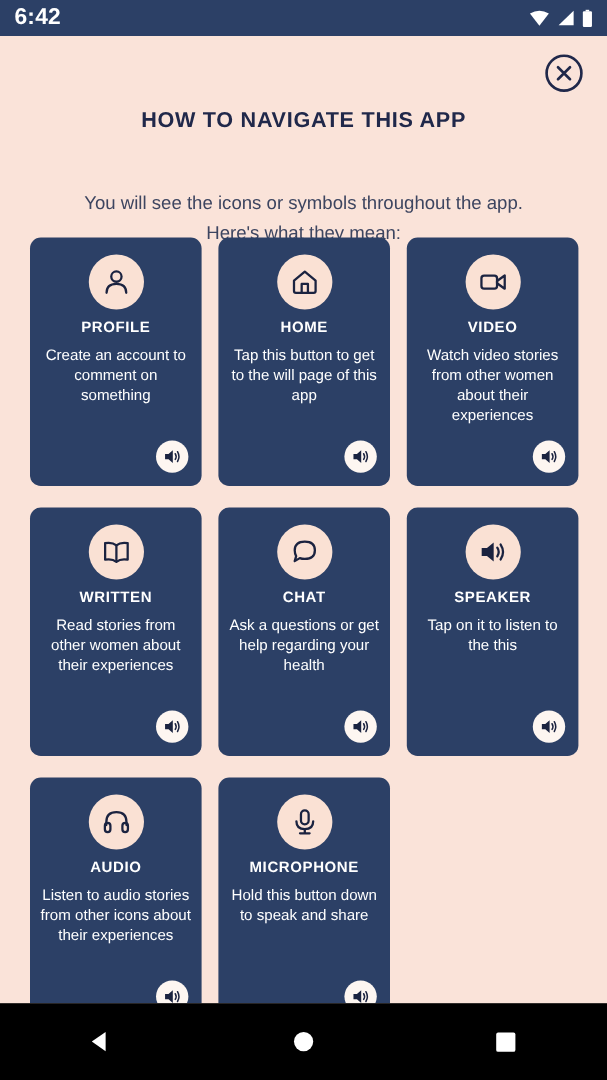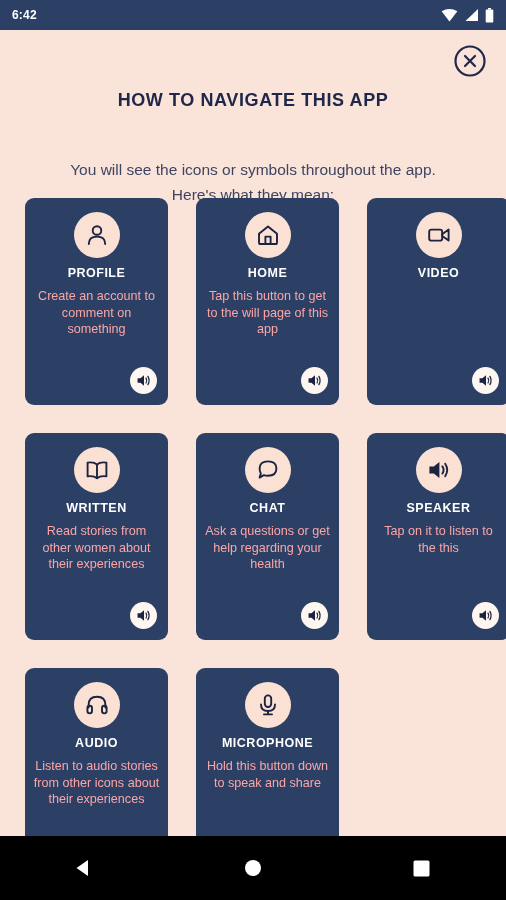--- a/index.html
+++ b/index.html
@@ -18,21 +18,21 @@
 
   
   #statusbar {
     position: absolute; top: 0; left: 0;
     width: 506px; height: 30px;
     background: #2c4066;
     display: flex; align-items: center;
     padding: 0 12px;
     color: #ffffff;
   }
-  #clock { font-size: 12px; font-weight: 700; letter-spacing: .2px; }
+  #clock { font-size: 19px; font-weight: 700; letter-spacing: .2px; }
   #status-icons { margin-left: auto; display: flex; align-items: center; gap: 6px; }
   .sicon { display: block; }
 
   
   #content {
     position: absolute; top: 30px; left: 0;
     width: 506px; height: 806px;
     background: #fae3d9;
     overflow: hidden;
   }
@@ -57,21 +57,20 @@
   }
 
   
   #card-grid {
     position: absolute; top: 168px; left: 25px;
     width: 456px;
     display: grid;
     grid-template-columns: repeat(3, 143px);
     column-gap: 14px;
     row-gap: 18px;
-    gap: 28px;
   }
   .card {
     position: relative;
     height: 207px;
     background: #2c4066;
     border-radius: 9px;
     padding: 14px 8px 0 8px;
     display: flex;
     flex-direction: column;
     align-items: center;
@@ -89,21 +88,21 @@
     font-size: 12.5px;
     font-weight: 700;
     letter-spacing: .5px;
     color: #ffffff;
     text-align: center;
   }
   .card-desc {
     margin-top: 8px;
     font-size: 12.6px;
     line-height: 16.5px;
-    color: #fca5a5;
+    color: #ffffff;
     text-align: center;
   }
   .speaker-button {
     position: absolute;
     right: 11px; bottom: 11px;
     width: 27px; height: 27px;
     border-radius: 50%;
     background: #fdf6f1;
     display: flex; align-items: center; justify-content: center;
     cursor: pointer;
@@ -188,20 +187,21 @@
       </div>
 
       <div class="card">
         <div class="card-icon-circle">
           <svg width="26" height="26" viewBox="0 0 26 26">
             <rect x="3.2" y="7.6" width="13" height="11" rx="2.2" fill="none" stroke="#1b2340" stroke-width="1.9"></rect>
             <path d="M16.2 12.2 L22.6 7.6 V18.6 L16.2 14 Z" fill="none" stroke="#1b2340" stroke-width="1.9" stroke-linejoin="round"></path>
           </svg>
         </div>
         <div class="card-title">VIDEO</div>
+        <div class="card-desc">Watch video stories from other women about their experiences</div>
         <div class="speaker-button">
           <svg width="17" height="17" viewBox="0 0 20 20">
             <path d="M3 7.4 H6.4 L10.6 3.8 V16.2 L6.4 12.6 H3 Z" fill="#1b2340"></path>
             <path d="M13 7.2 Q14.8 10 13 12.8 M15.2 5.2 Q18 10 15.2 14.8" fill="none" stroke="#1b2340" stroke-width="1.5" stroke-linecap="round"></path>
           </svg>
         </div>
       </div>
 
       <div class="card">
         <div class="card-icon-circle">

